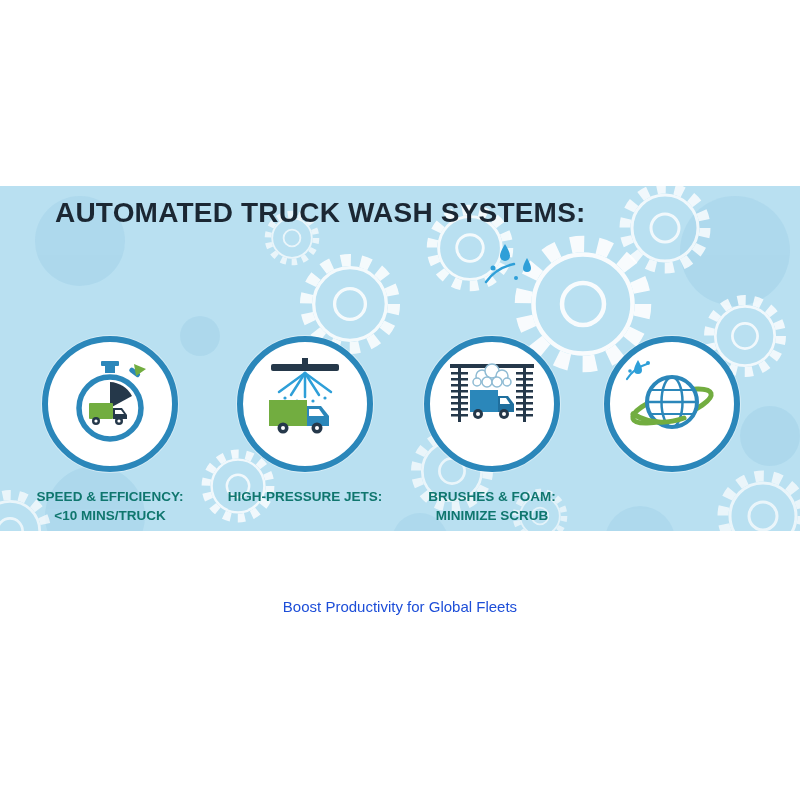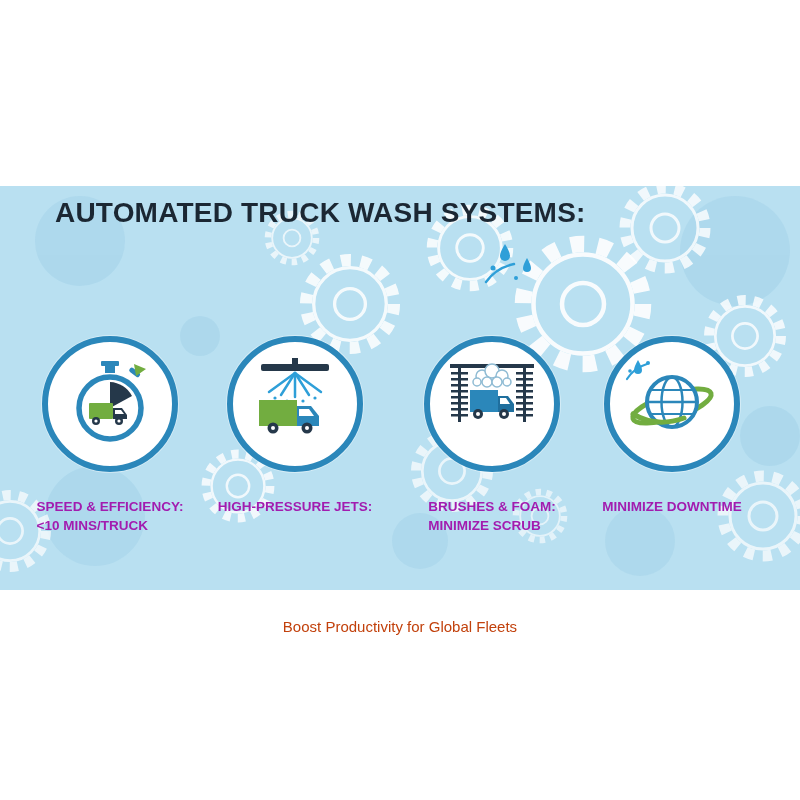--- a/index.html
+++ b/index.html
@@ -1,48 +1,48 @@
 <!DOCTYPE html>
 <html><head>
 <meta charset="utf-8">
 <style>
   html,body{margin:0;padding:0;background:#ffffff;}
   .page{
     position:relative;width:800px;height:800px;background:#ffffff;overflow:hidden;
     font-family:"Liberation Sans",sans-serif;
   }
   .banner{
-    position:absolute;left:0;top:186px;width:800px;height:404px;
+    position:absolute;left:0;top:186px;width:800px;height:345px;
     background:#b9e0f1;overflow:hidden;
   }
   .bg-decor{position:absolute;left:0;top:0;width:800px;height:404px;}
   .title{
     position:absolute;left:55px;top:10px;margin:0;
     font-size:28px;font-weight:bold;line-height:1.18;
     color:#1b2733;letter-spacing:0.2px;z-index:3;
   }
   .feature{
     position:absolute;top:150px;width:190px;
     display:flex;flex-direction:column;align-items:center;z-index:3;
   }
   .icon-circle{
     width:124px;height:124px;border-radius:50%;
     background:#ffffff;border:6px solid #2b87ba;
     display:flex;align-items:center;justify-content:center;
     box-shadow:0 0 0 1px rgba(255,255,255,0.4);
   }
   .caption{
-    margin-top:26px;
-    font-size:13.5px;font-weight:bold;line-height:1.4;color:#a21caf;
+    margin-top:16px;text-align:center;
+    font-size:13.5px;font-weight:bold;line-height:1.4;color:#0f766e;
   }
   .footer{
     position:absolute;left:0;top:598px;width:800px;
-    text-align:center;font-size:15px;color:#c2410c;z-index:2;margin-top:20px;
-  }
-  .f1{left:15px;}  .f2{left:200px;}  .f3{left:397px;}  .f4{left:577px;}
+    text-align:center;font-size:15px;color:#1d4ed8;z-index:2;
+  }
+  .f1{left:15px;}  .f2{left:210px;}  .f3{left:397px;}  .f4{left:577px;}
 </style>
 </head>
 <body>
 
 <div class="page">
 
   <div class="banner">
 
     <svg class="bg-decor" viewBox="0 0 800 404" aria-hidden="true">
       <defs>
@@ -204,21 +204,20 @@
           <path d="M9 58 Q32 72 60 62" fill="none" stroke="#72ad40" stroke-width="5" stroke-linecap="round"></path>
           <g fill="#2e9fd8">
             <path d="M14 4 q4 7 4 10 a4 4 0 1 1 -8 0 q0 -3 4 -10 z"></path>
             <circle cx="24" cy="7" r="2"></circle>
             <circle cx="6" cy="15" r="1.8"></circle>
             <path d="M3 23 q7 -11 20 -15" fill="none" stroke="#2e9fd8" stroke-width="2.2" stroke-linecap="round"></path>
           </g>
         </svg>
       </div>
       <div class="caption">
-        <div>MINIMIZE DOWNTIME</div>
       </div>
     </div>
 
   </div>
 
   <div class="footer">Boost Productivity for Global Fleets</div>
 
 </div>
 
 </body></html>

